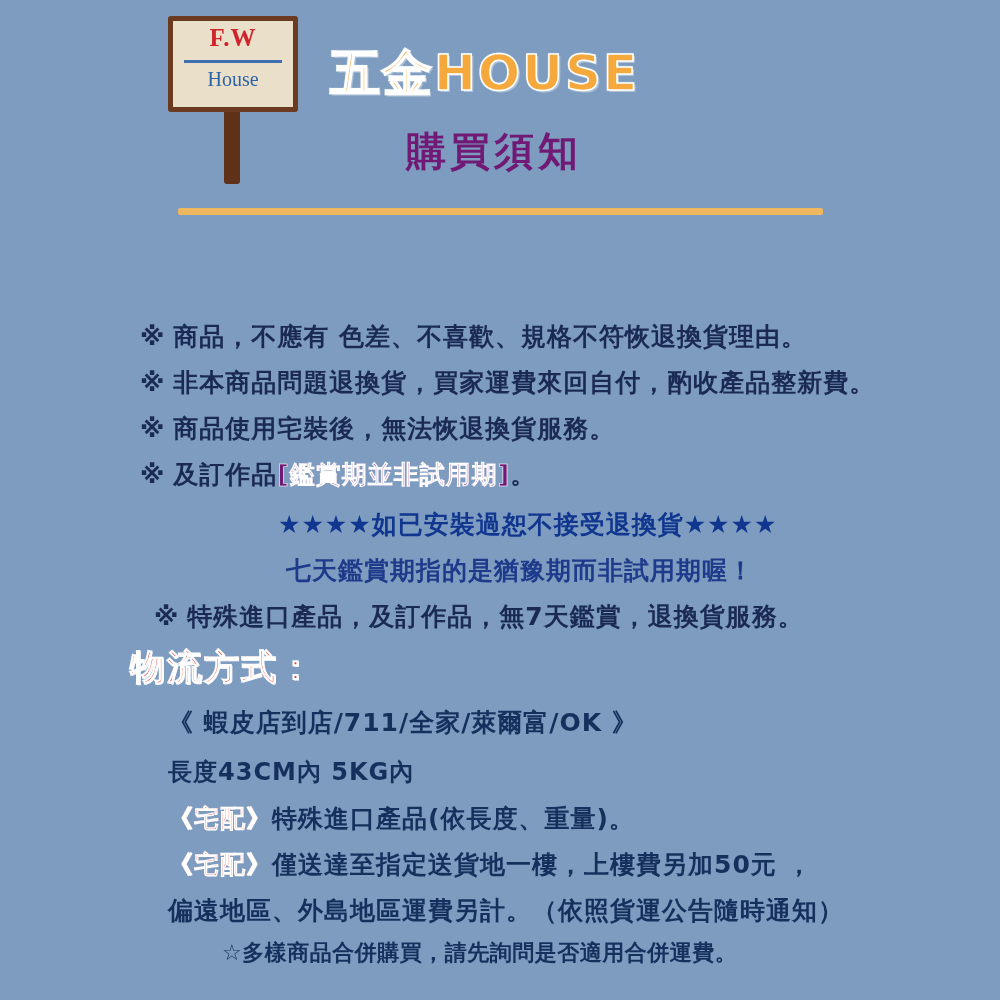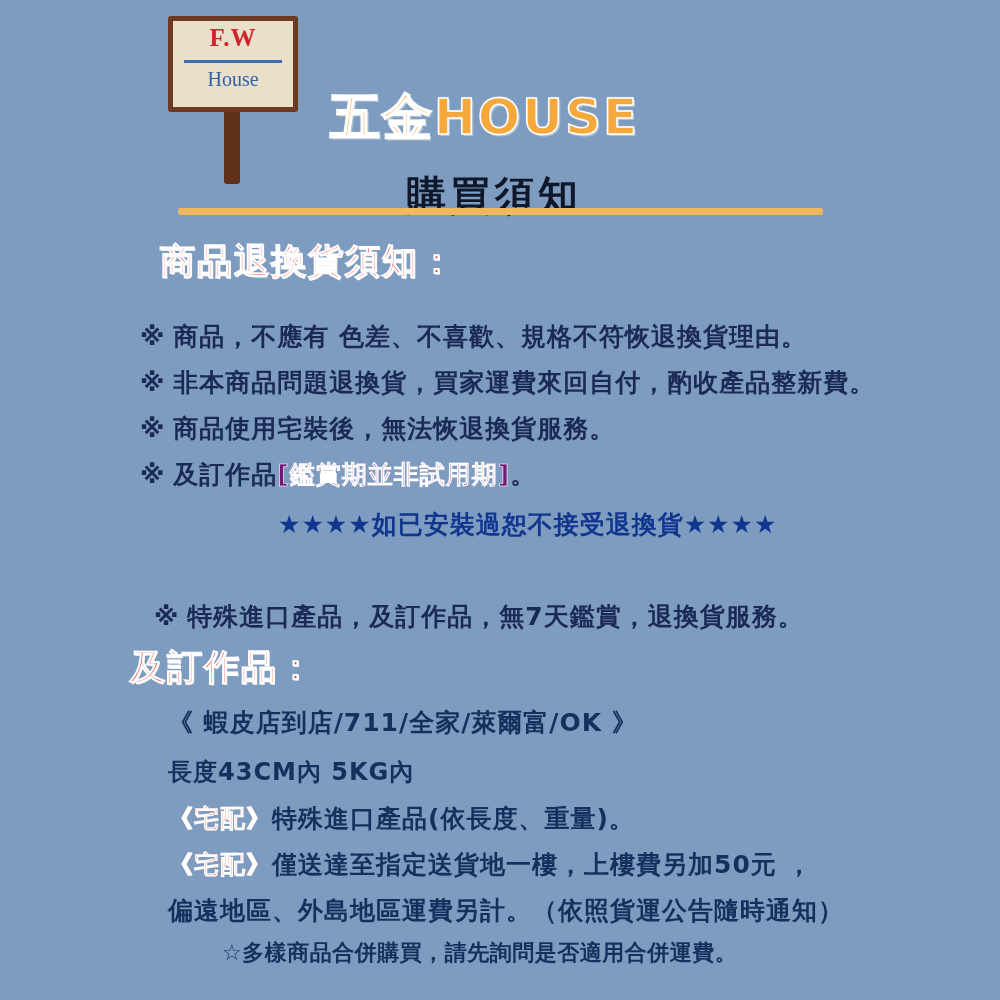--- a/index.html
+++ b/index.html
@@ -90,34 +90,32 @@
     left: 330px;
     top: 40px;
     font-size: 50px;
     font-weight: bold;
     color: #f5a83c;
     letter-spacing: 2px;
     -webkit-text-stroke: 1.5px #ffffff;
     text-shadow: 0 0 2px #ffffff, 2px 2px 0 rgba(255,255,255,0.35);
     font-family: "DejaVu Sans", sans-serif;
     white-space: nowrap;
-    margin-top: 44px;
   }
   .brand-sub {
     position: absolute;
     left: 406px;
     top: 124px;
     font-size: 40px;
     font-weight: bold;
-    color: #0f172a;
+    color: #701a75;
     letter-spacing: 4px;
     text-shadow: 1px 1px 0 #7d9cbf;
     font-family: "DejaVu Sans", sans-serif;
     white-space: nowrap;
-    margin-top: 44px;
   }
 
   .divider {
     position: absolute;
     left: 178px;
     top: 208px;
     width: 645px;
     height: 7px;
     background: #f0b761;
     border-radius: 2px;
@@ -209,46 +207,46 @@
       <div class="sign-text2">House</div>
       <div class="sign-post"></div>
     </div>
 
     <div class="brand-title">五金HOUSE</div>
     <div class="brand-sub">購買須知</div>
   </div>
 
   <div class="divider"></div>
 
-  <div class="sec-title" id="sec-return-title">商品退換貨須知：</div>
 
   <div class="line l-dark" style="left:140px; top:320px;">
     <span class="bullet">※</span><span>商品，不應有 色差、不喜歡、規格不符恢退換貨理由。</span>
   </div>
 
   <div class="line l-dark" style="left:140px; top:366px;">
     <span class="bullet">※</span><span>非本商品問題退換貨，買家運費來回自付，酌收產品整新費。</span>
   </div>
 
   <div class="line l-dark" style="left:140px; top:412px;">
     <span class="bullet">※</span><span>商品使用宅裝後，無法恢退換貨服務。</span>
   </div>
 
   <div class="line l-dark" style="left:140px; top:458px;">
     <span class="bullet">※</span><span>及訂作品</span><span class="hl-orange">[鑑賞期並非試用期]</span><span>。</span>
   </div>
 
   <div class="line l-blue-center stars" style="left:248px; top:508px;">★★★★如已安裝過恕不接受退換貨★★★★</div>
 
+  <div class="line l-blue-center" style="left:286px; top:554px;">七天鑑賞期指的是猶豫期而非試用期喔！</div>
 
   <div class="line l-dark" style="left:154px; top:600px;">
     <span class="bullet">※</span><span>特殊進口產品，及訂作品，無7天鑑賞，退換貨服務。</span>
   </div>
 
-  <div class="sec-title" id="sec-ship-title">及訂作品：</div>
+  <div class="sec-title" id="sec-ship-title">物流方式：</div>
 
   <div class="line l-nav" style="left:168px; top:706px;">《 蝦皮店到店/711/全家/萊爾富/OK 》</div>
 
   <div class="line l-plain" style="left:168px; top:756px;">長度43CM內 5KG內</div>
 
   <div class="line l-nav" style="left:168px; top:802px;">
     <span class="red-word">《宅配》</span><span>特殊進口產品(依長度、重量)。</span>
   </div>
 
   <div class="line l-nav" style="left:168px; top:848px;">

